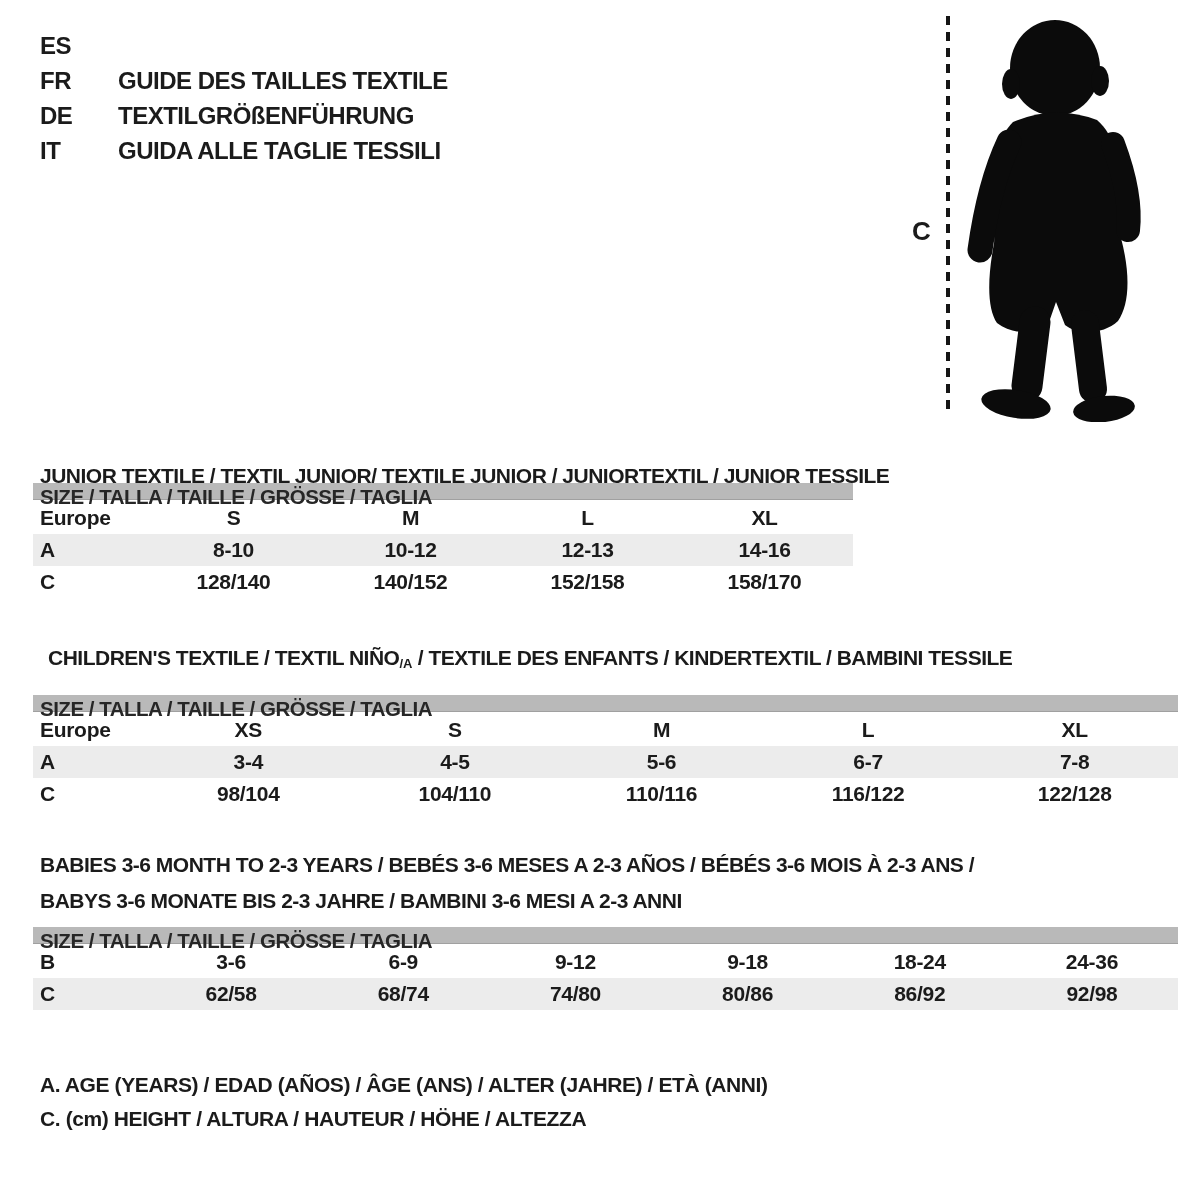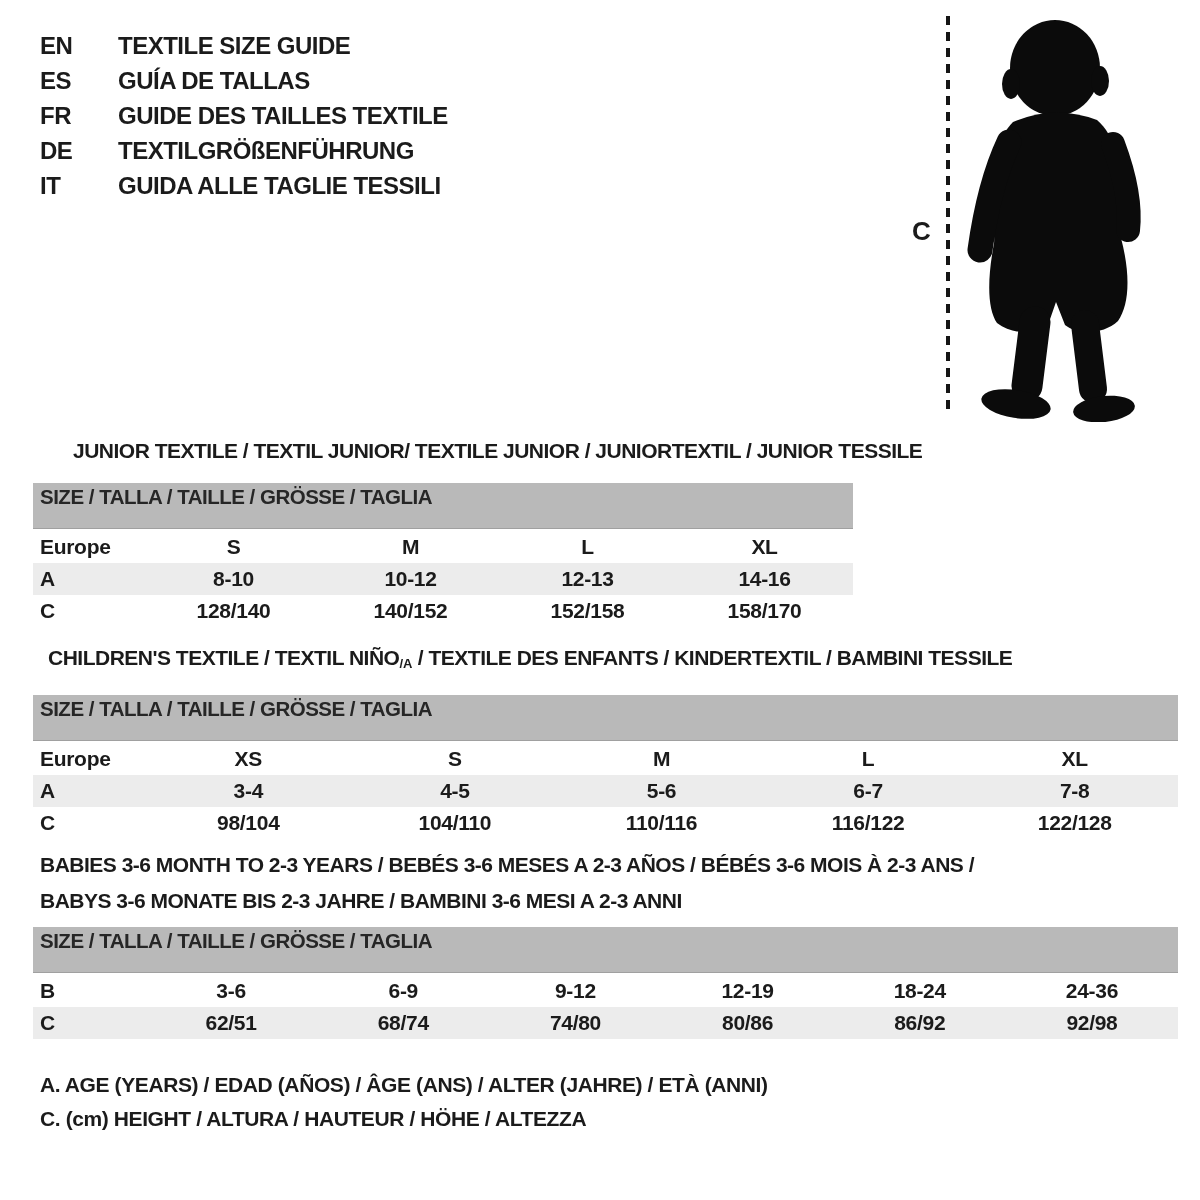--- a/index.html
+++ b/index.html
@@ -67,21 +67,21 @@
     font-size: 13px;
     position: relative;
     top: 3px;
     letter-spacing: 0;
   }
   .sec-heading .line2 { display: block; white-space: nowrap; }
   .sec-heading .line2:empty { display: none; }
 
   .table { position: absolute; left: 33px; }
   .size-bar {
-    height: 46px;
+    height: 17px;
     background: #b9b9b9;
     border-bottom: 1px solid #a0a0a0;
     margin-bottom: 2px;
     font-size: 20.5px;
     letter-spacing: -0.5px;
     line-height: 28px;
     padding-left: 7px;
     color: #262626;
     white-space: nowrap;
   }
@@ -90,21 +90,21 @@
     height: 32px;
     align-items: center;
     font-size: 21px;
     letter-spacing: -0.3px;
   }
   .trow.shade { background: #ececec; }
   .trow .lbl { text-align: left; padding-left: 7px; }
   .trow .cell { text-align: center; }
 
   
-  .sec0 .sec-heading { top: 434px; margin-left: 33px; }
+  .sec0 .sec-heading { top: 459px; }
   .sec0 .table { top: 483px; width: 820px; }
   .sec1 .sec-heading { top: 641px; margin-left: 8px; }
   .sec1 .table { top: 695px; width: 1145px; }
   .sec2 .sec-heading { top: 848px; }
   .sec2 .table { top: 927px; width: 1145px; }
 
   
   .legend {
     position: absolute;
     left: 40px;
@@ -114,26 +114,21 @@
   }
   .legend-line { line-height: 33.5px; white-space: nowrap; }
 </style>
 </head>
 <body>
 
 <div class="page">
 
   <div class="langs" id="langs">
       <div class="lang-row">
-        <span class="lang-code">EN</span>
-        <span class="lang-title">TEXTILE SIZE GUIDE</span>
-      </div>
-      <div class="lang-row">
         <span class="lang-code">ES</span>
-        <span class="lang-title">GUÍA DE TALLAS</span>
       </div>
       <div class="lang-row">
         <span class="lang-code">FR</span>
         <span class="lang-title">GUIDE DES TAILLES TEXTILE</span>
       </div>
       <div class="lang-row">
         <span class="lang-code">DE</span>
         <span class="lang-title">TEXTILGRÖßENFÜHRUNG</span>
       </div>
       <div class="lang-row">
@@ -232,27 +227,27 @@
   <section class="sec sec2">
     <h2 class="sec-heading"><span>BABIES 3-6 MONTH TO 2-3 YEARS / BEBÉS 3-6 MESES A 2-3 AÑOS / BÉBÉS 3-6 MOIS À 2-3 ANS /</span><span class="sub"></span><span></span><span class="line2">BABYS 3-6 MONATE BIS 2-3 JAHRE / BAMBINI 3-6 MESI A 2-3 ANNI</span></h2>
     <div class="table">
       <div class="size-bar" style="background: rgb(185, 185, 185);">SIZE / TALLA / TAILLE / GRÖSSE / TAGLIA</div>
       <div class="rows">
           <div class="trow" style="grid-template-columns: 112px repeat(6, 1fr);">
             <span class="lbl">B</span>
             <span class="cell">3-6</span>
             <span class="cell">6-9</span>
             <span class="cell">9-12</span>
-            <span class="cell">12-19</span>
+            <span class="cell">9-18</span>
             <span class="cell">18-24</span>
             <span class="cell">24-36</span>
           </div>
           <div class="trow shade" style="background: rgb(236, 236, 236); grid-template-columns: 112px repeat(6, 1fr);">
             <span class="lbl">C</span>
-            <span class="cell">62/51</span>
+            <span class="cell">62/58</span>
             <span class="cell">68/74</span>
             <span class="cell">74/80</span>
             <span class="cell">80/86</span>
             <span class="cell">86/92</span>
             <span class="cell">92/98</span>
           </div>
         </div>
     </div>
   </section>
 

